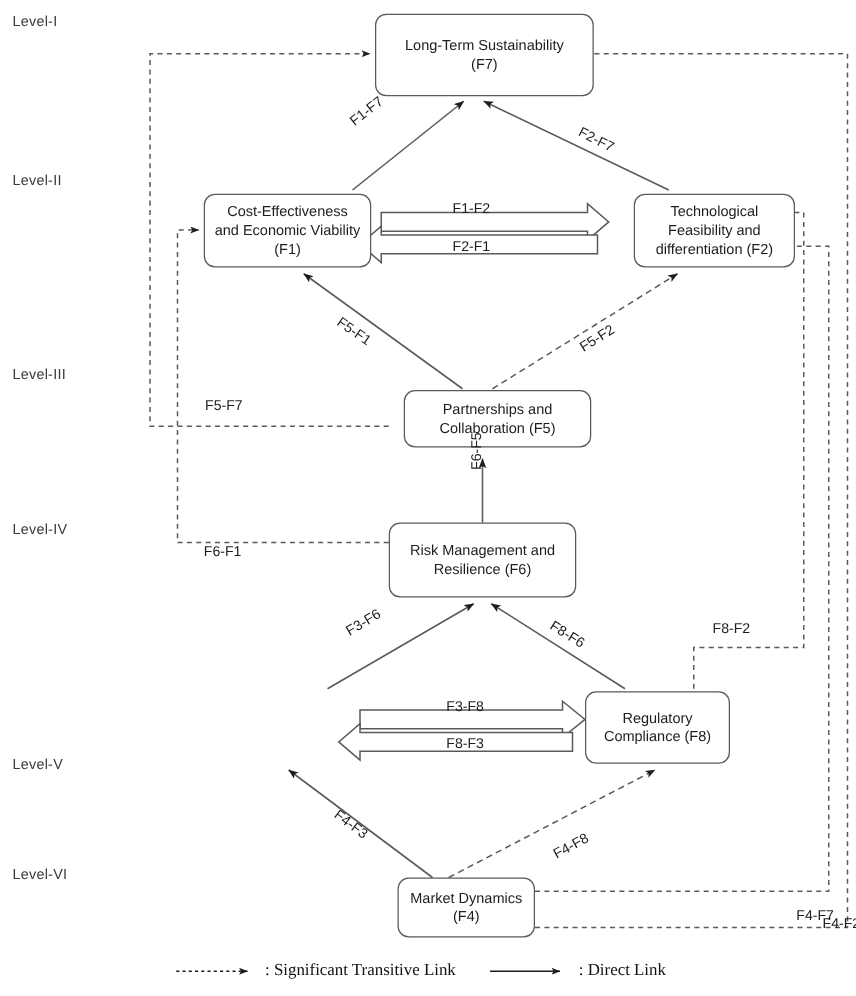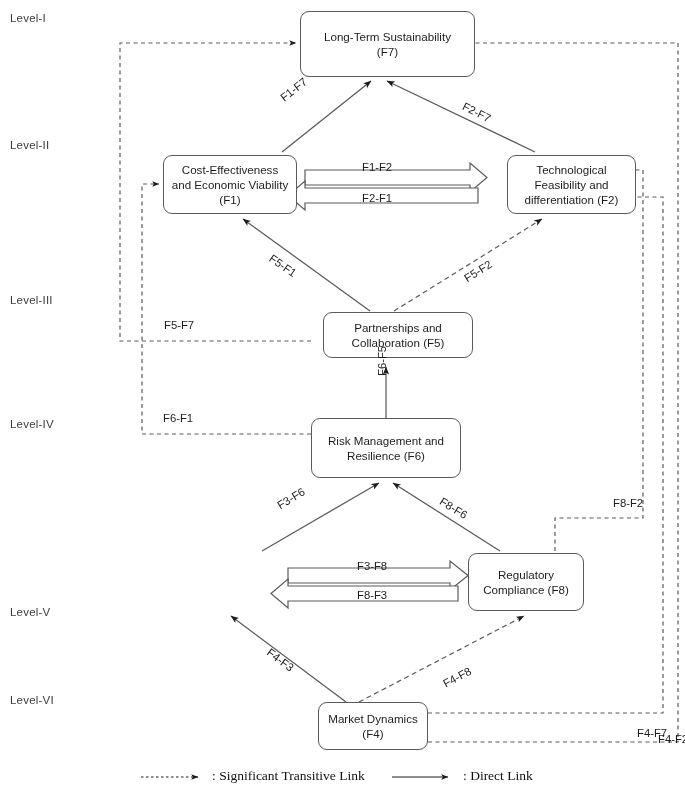--- a/index.html
+++ b/index.html
@@ -168,31 +168,31 @@
   <div class="elabel" style="left:362px;top:192px;">F2-F1</div>
 
   <div class="elabel" style="left:274px;top:252px;transform:rotate(35deg);transform-origin:left top;">F5-F1</div>
 
   <div class="elabel" style="left:462px;top:274px;transform:rotate(-32deg);transform-origin:left top;">F5-F2</div>
 
   <div class="elabel" style="left:164px;top:319px;">F5-F7</div>
 
   <div class="elabel" style="left:376px;top:376px;transform:rotate(-90deg);transform-origin:left top;">F6-F5</div>
 
-  <div class="elabel" style="left:163px;top:412px;">F6-F1</div>
+  <div class="elabel" style="left:163px;top:436px;">F6-F1</div>
 
   <div class="elabel" style="left:275px;top:501px;transform:rotate(-31deg);transform-origin:left top;">F3-F6</div>
 
   <div class="elabel" style="left:444px;top:495px;transform:rotate(32deg);transform-origin:left top;">F8-F6</div>
 
   <div class="elabel" style="left:357px;top:560px;">F3-F8</div>
 
   <div class="elabel" style="left:357px;top:589px;">F8-F3</div>
 
-  <div class="elabel" style="left:570px;top:497px;margin-left:43px;">F8-F2</div>
+  <div class="elabel" style="left:570px;top:497px;">F8-F2</div>
 
   <div class="elabel" style="left:272px;top:646px;transform:rotate(37deg);transform-origin:left top;">F4-F3</div>
 
   <div class="elabel" style="left:441px;top:679px;transform:rotate(-28deg);transform-origin:left top;">F4-F8</div>
 
   <div class="elabel" style="left:610px;top:733px;padding-left:48px;">F4-F2</div>
 
   <div class="elabel" style="left:637px;top:727px;">F4-F7</div>
 
   <div class="legend">

